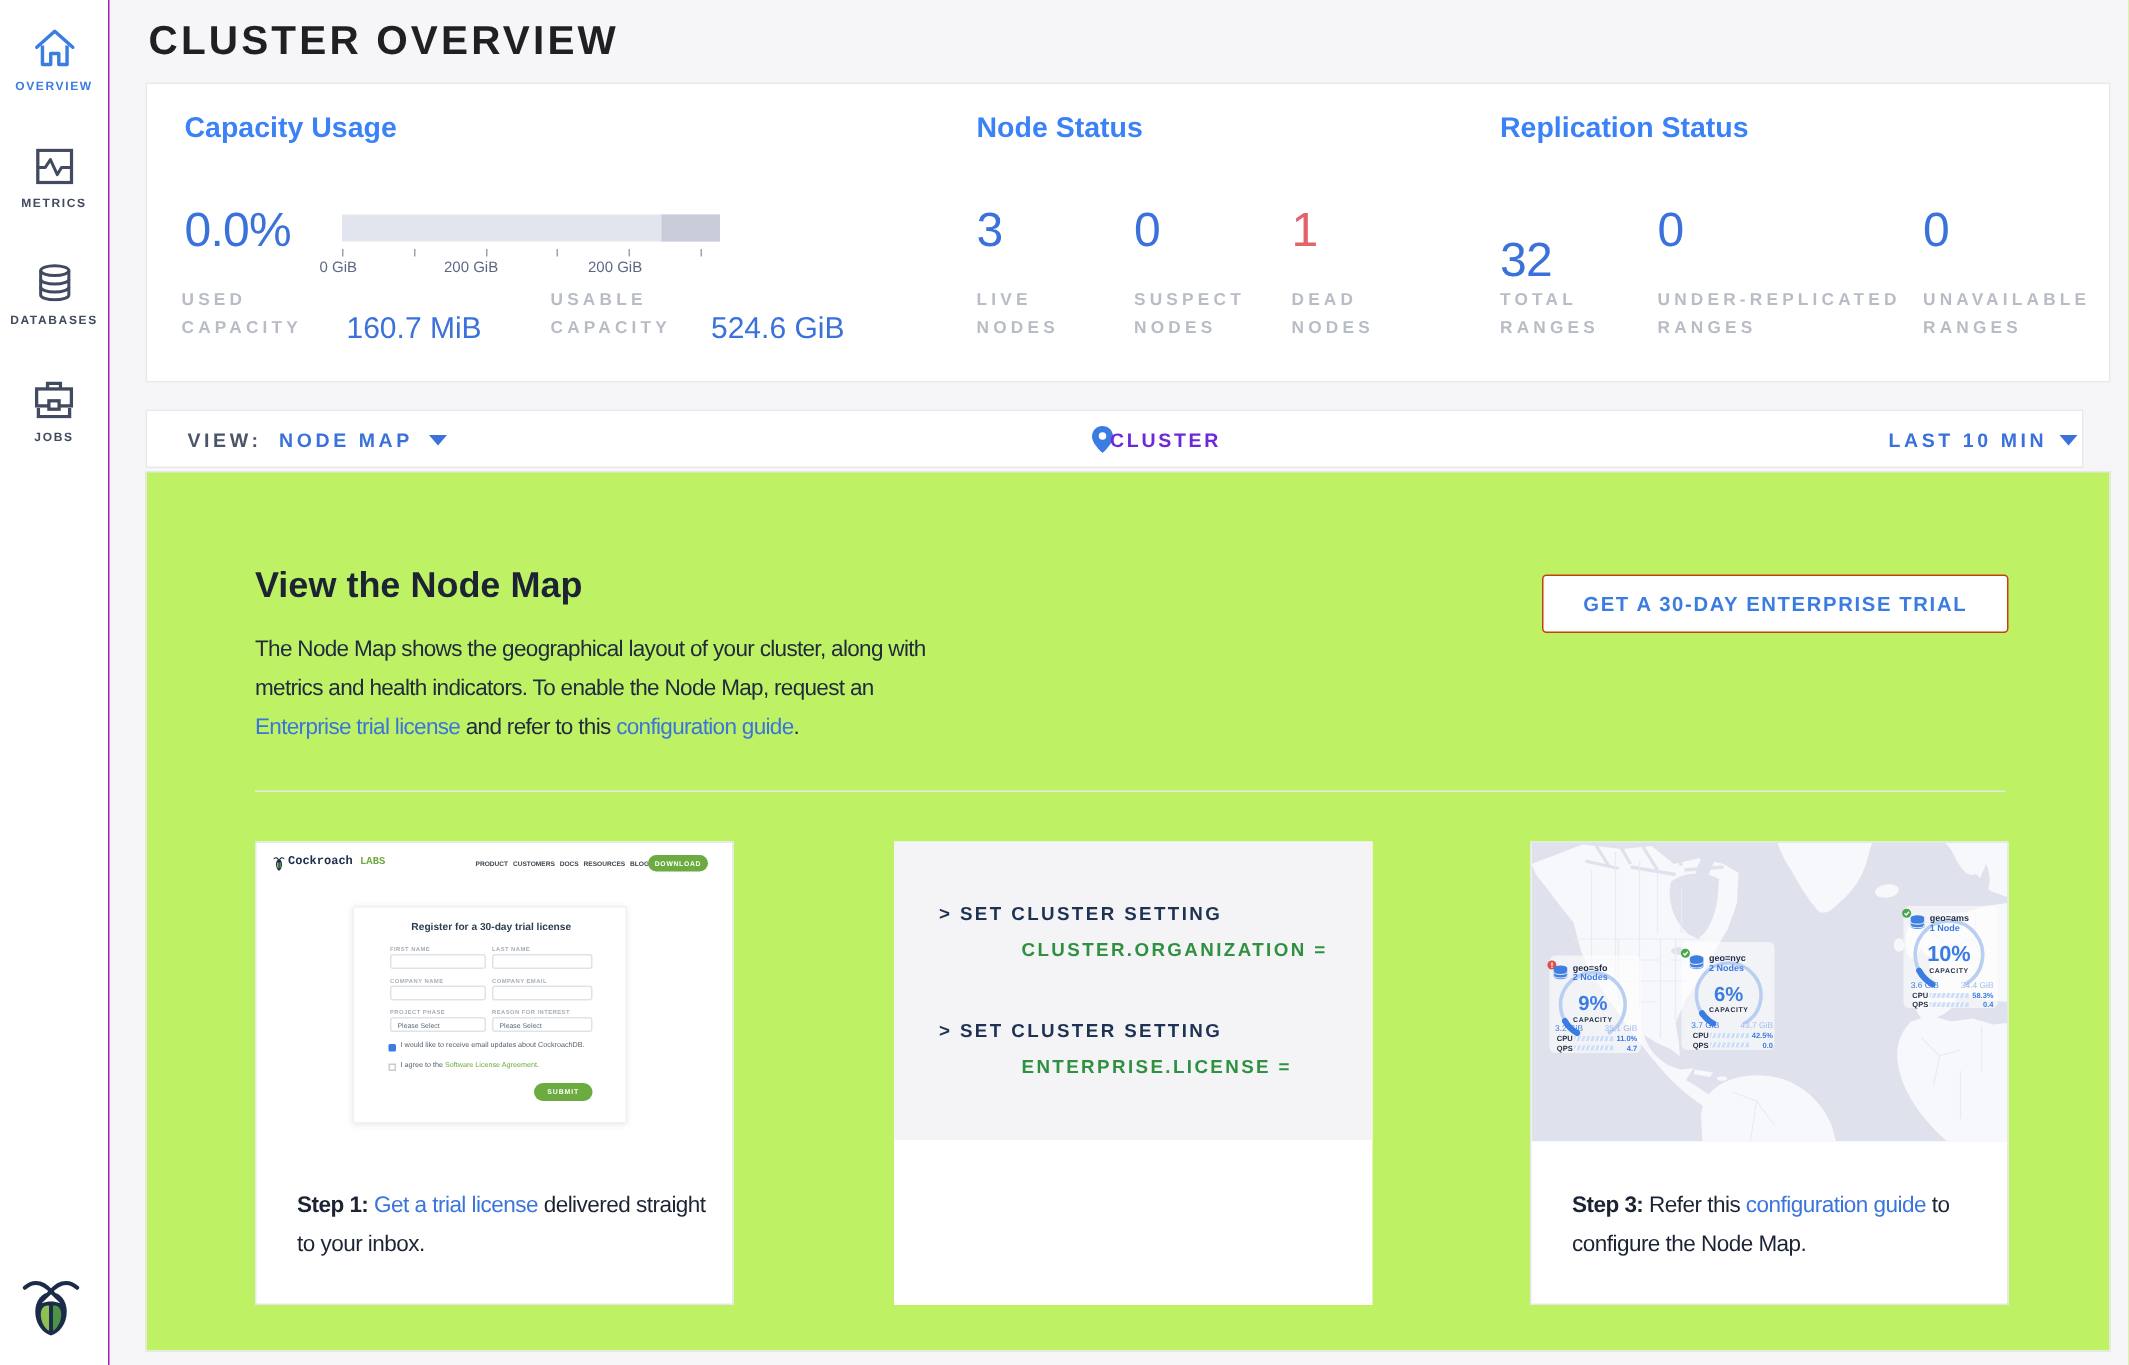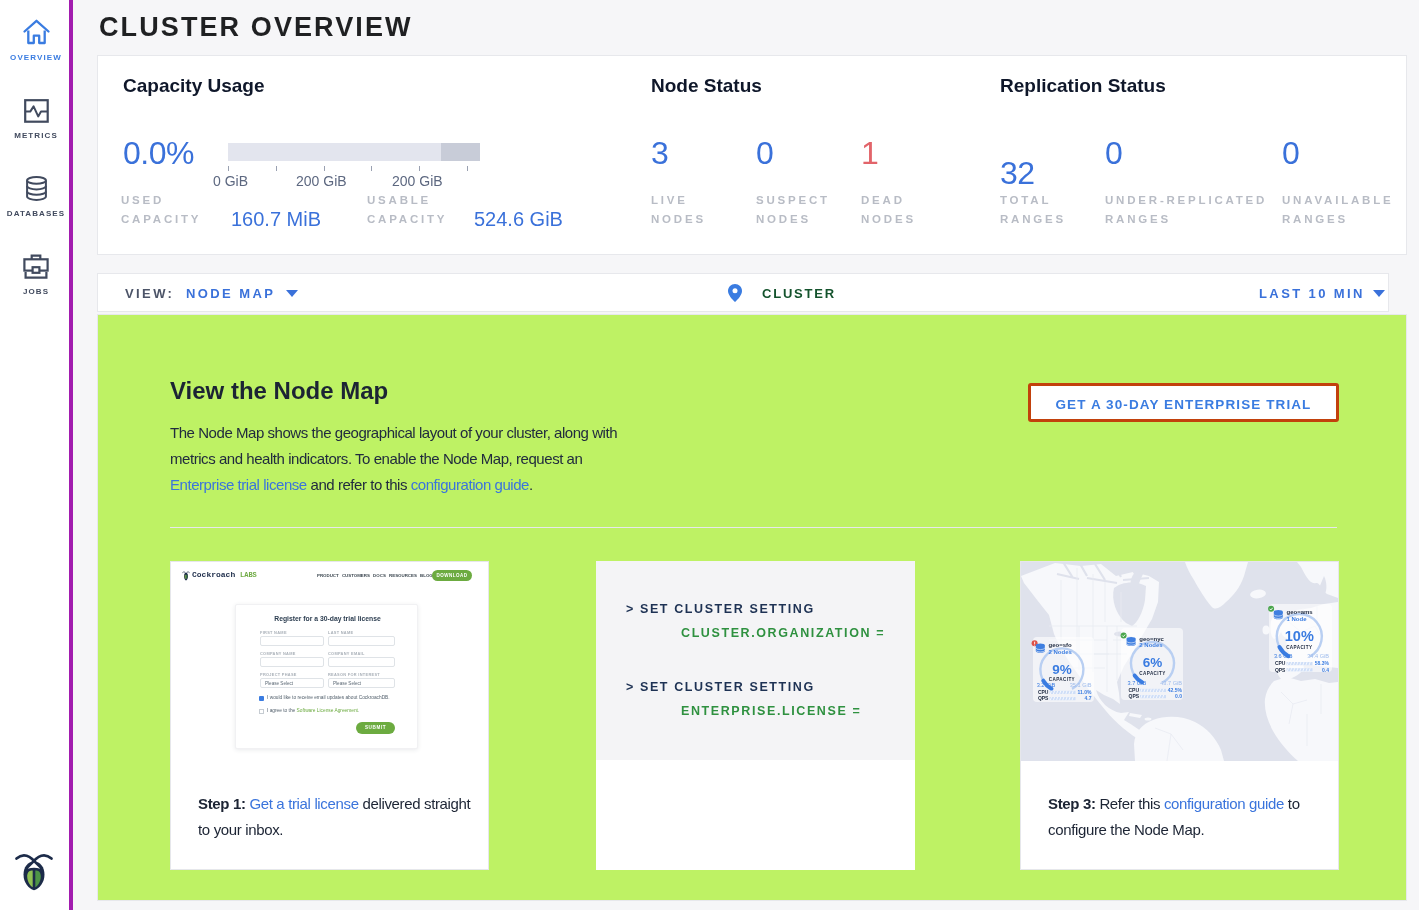--- a/index.html
+++ b/index.html
@@ -1,54 +1,54 @@
 <!DOCTYPE html>
 <html><head>
 <meta charset="utf-8">
 <style>
 * { margin:0; padding:0; box-sizing:border-box; }
 html,body { width:1419px; height:910px; }
 body { font-family:"Liberation Sans",sans-serif; background:#f6f6f8; position:relative; overflow:hidden; color:#222; }
 .abs { position:absolute; }
 
 
-#sidebar { position:absolute; left:0; top:0; width:73px; height:910px; background:#ffffff; border-right:4px solid #a21caf; }
+#sidebar { position:absolute; left:0; top:0; width:73px; height:910px; background:#ffffff; border-right:1px solid #a21caf; }
 .navitem { position:absolute; left:0; width:72px; text-align:center; }
 .navitem .lbl { display:block; font-size:8px; letter-spacing:1.1px; font-weight:bold; color:#414a5e; margin-top:8px; }
 .navitem.active .lbl { color:#3a7ce1; }
 
 
 #pagetitle { position:absolute; left:99px; top:12px; font-size:27px; font-weight:bold; letter-spacing:2.1px; color:#1f2022; }
 
 
 #stats { position:absolute; left:97px; top:55px; width:1310px; height:200px; background:#fff; border:1px solid #e7e8ec; }
-.sechead { position:absolute; font-size:19px; font-weight:bold; color:#0f172a; }
+.sechead { position:absolute; font-size:19px; font-weight:bold; color:#3b82f6; }
 .bignum { position:absolute; font-size:32px; color:#3a71da; font-weight:normal; letter-spacing:-0.5px; }
 .bignum.red { color:#e2646a; }
 .smalllabel { position:absolute; font-size:11.5px; font-weight:bold; letter-spacing:2.8px; color:#b8bcc5; line-height:18.5px; text-transform:uppercase; }
 .capval { position:absolute; font-size:20px; color:#3a71da; }
 
 
 #capbar { position:absolute; left:130px; top:87px; width:252px; height:18px; background:#e3e5ee; }
 #capbar .seg { position:absolute; right:0; top:0; width:39px; height:18px; background:#c8ccd8; }
 .tick { position:absolute; top:110px; width:1px; height:5px; background:#9aa1b1; }
-.ticklbl { position:absolute; top:117px; font-size:14px; color:#5d6880; }
+.ticklbl { position:absolute; top:117px; font-size:10px; color:#5d6880; }
 
 
 #viewbar { position:absolute; left:97px; top:273px; width:1292px; height:39px; background:#fff; border:1px solid #e7e8ec; }
 .vb-txt { position:absolute; top:12px; font-size:13px; letter-spacing:2.4px; font-weight:bold; }
 .blue { color:#3a71da; }
 .tri { position:absolute; width:0; height:0; border-left:6px solid transparent; border-right:6px solid transparent; border-top:7px solid #3a71da; }
 
 
 #panel { position:absolute; left:97px; top:314px; width:1310px; height:587px; background:#bef264; border:1px solid #e7e8ec; }
 #panel h2 { position:absolute; left:72px; top:62px; font-size:24px; font-weight:bold; color:#1c2434; }
 #para { position:absolute; left:72px; top:105px; width:700px; font-size:15px; letter-spacing:-0.45px; line-height:26px; color:#212b3e; }
 a.lnk { color:#3a74dc; text-decoration:none; }
-#trialbtn { position:absolute; left:930px; top:68px; width:311px; height:39px; border:3px solid #c2410c; border-radius:3px; background:#fff; color:#3a7ce1; font-size:13.5px; letter-spacing:1.1px; text-align:center; line-height:37px; font-weight:bold;}
+#trialbtn { position:absolute; left:930px; top:68px; width:311px; height:39px; border:1px solid #c2410c; border-radius:3px; background:#fff; color:#3a7ce1; font-size:13.5px; letter-spacing:1.1px; text-align:center; line-height:37px; font-weight:bold;}
 #divider { position:absolute; left:72px; top:212px; width:1167px; height:1px; background:#e7e8ec; }
 
 
 .stepcard { position:absolute; top:246px; width:319px; height:309px; background:#fff; }
 .stepcard.bordered { border:1px solid #e6e7eb; }
 #card1 { left:72px; }
 #card2 { left:498px; }
 #card3 { left:922px; }
 .caption { position:absolute; left:27px; top:229px; width:310px; font-size:15px; letter-spacing:-0.35px; line-height:26px; color:#1c2434; }
 .caption b { font-weight:bold; }
@@ -150,21 +150,21 @@
 </div>
 
 <div id="viewbar">
   <div class="vb-txt" style="left:27px; color:#4c5468;">VIEW:</div>
   <div class="vb-txt blue" style="left:88px;">NODE MAP</div>
   <div class="tri" style="left:188px; top:16px;"></div>
   <svg width="14" height="18" viewBox="0 0 14 18" style="position:absolute;left:630px;top:10px;">
     <path d="M7 0 C10.9 0 14 3.1 14 7 C14 12 7 18 7 18 C7 18 0 12 0 7 C0 3.1 3.1 0 7 0 Z" fill="#3a7ce1"></path>
     <circle cx="7" cy="6.7" r="2.5" fill="#fff"></circle>
   </svg>
-  <div class="vb-txt" style="left:664px; color:#14532d; letter-spacing:1.8px;">CLUSTER</div>
+  <div class="vb-txt" style="left:642px; color:#6d28d9; letter-spacing:1.8px;">CLUSTER</div>
   <div class="vb-txt blue" style="left:1161px;">LAST 10 MIN</div>
   <div class="tri" style="left:1275px; top:16px;"></div>
 </div>
 
 <div id="panel">
   <h2>View the Node Map</h2>
   <div id="para">The Node Map shows the geographical layout of your cluster, along with<br>metrics and health indicators. To enable the Node Map, request an<br><a class="lnk" href="#">Enterprise trial license</a> and refer to this <a class="lnk" href="#">configuration guide</a>.</div>
   <div id="trialbtn">GET A 30-DAY ENTERPRISE TRIAL</div>
   <div id="divider"></div>
 

